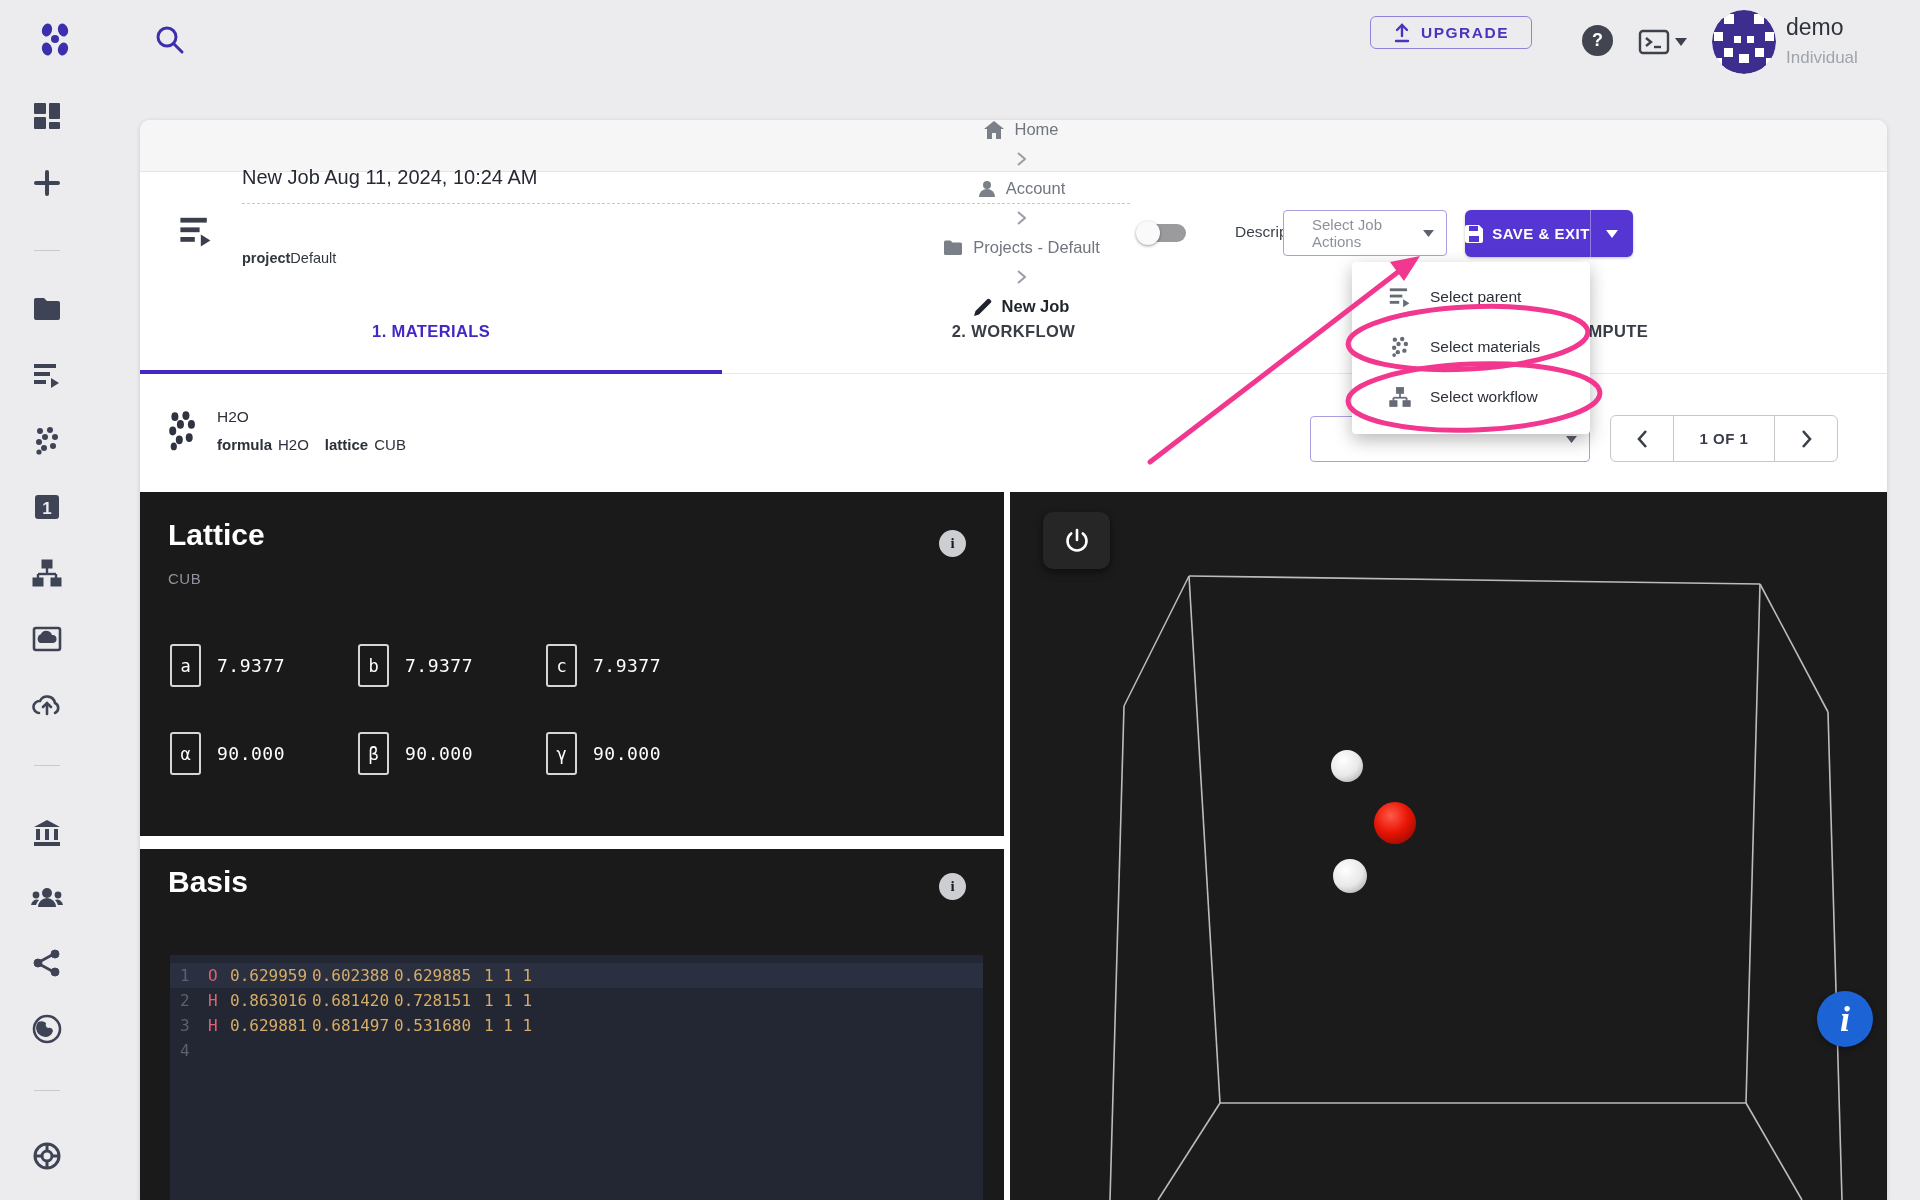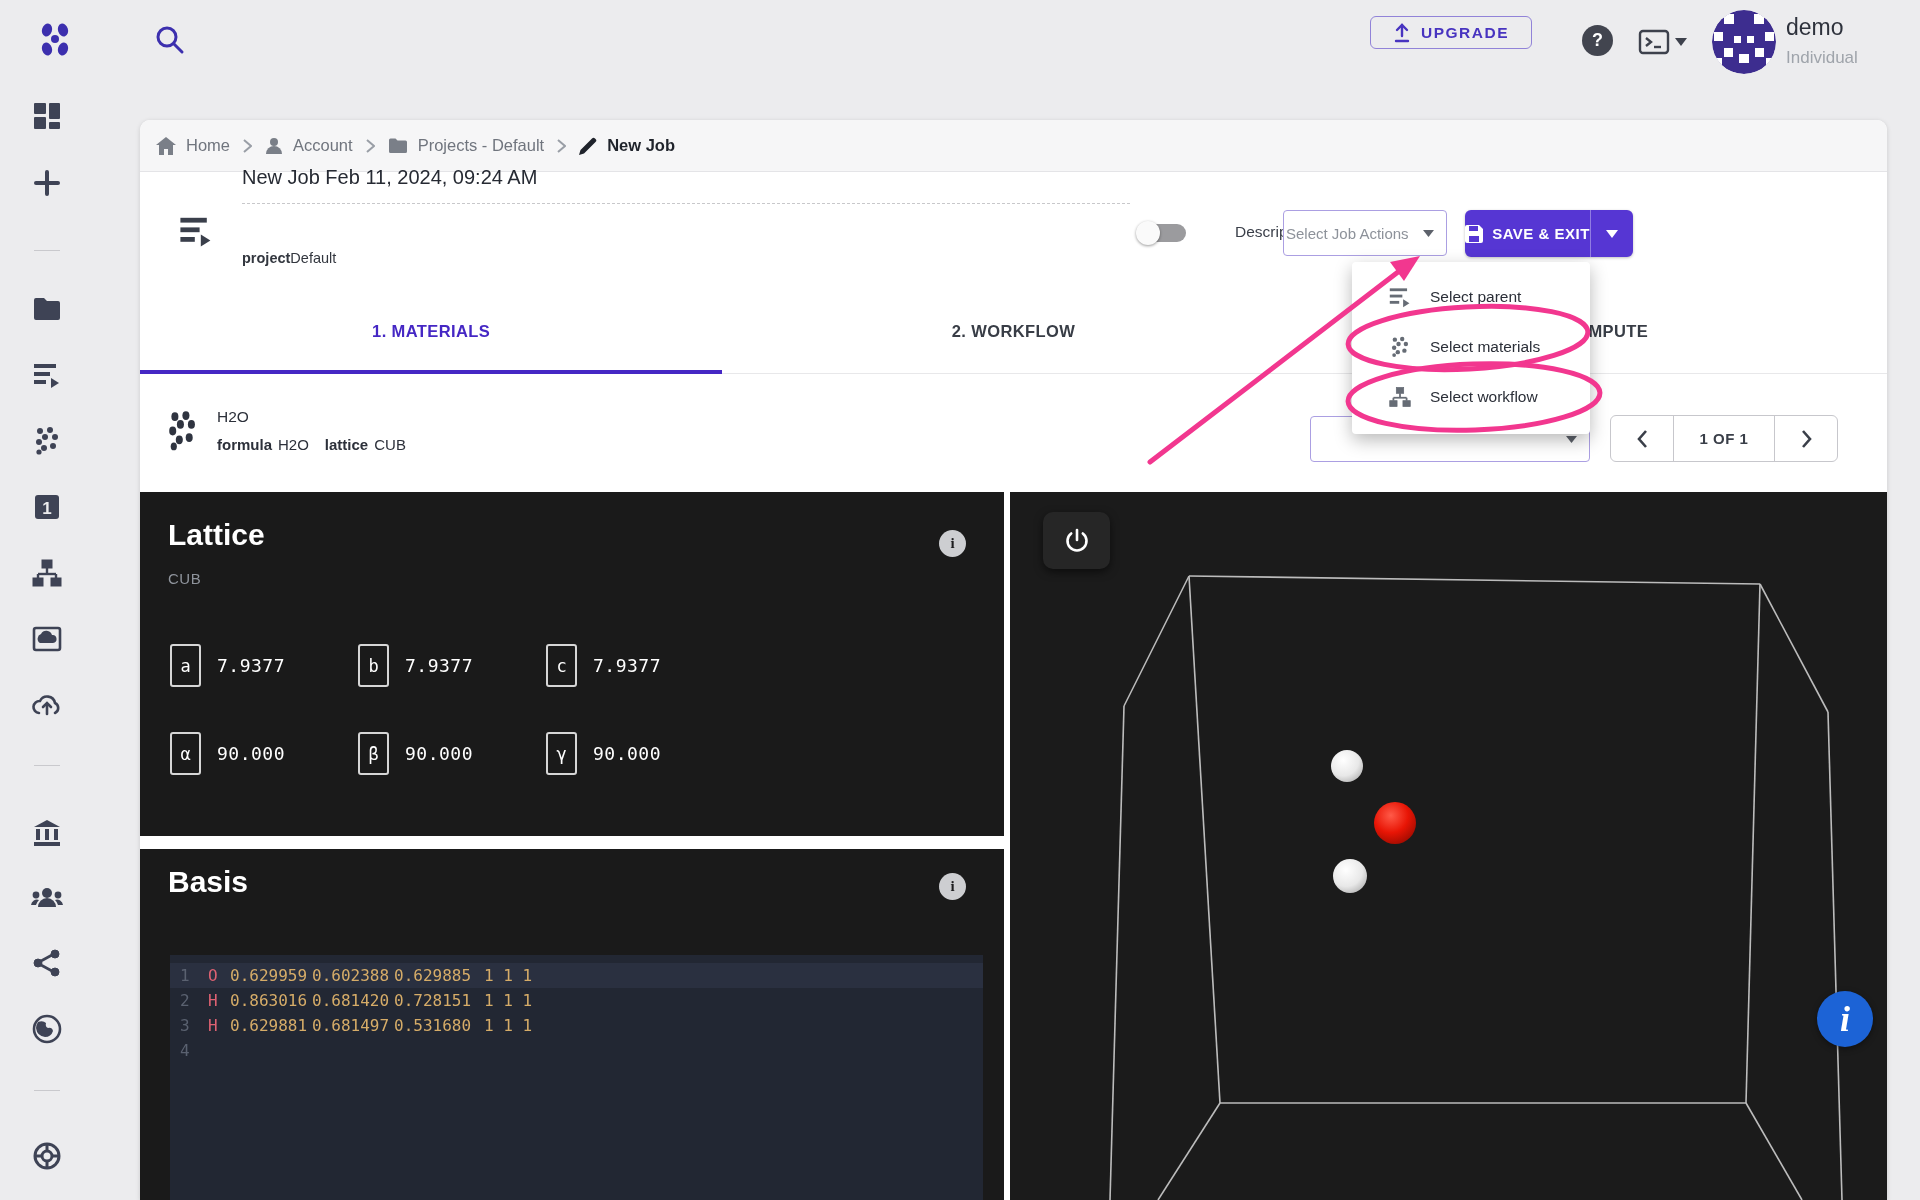--- a/index.html
+++ b/index.html
@@ -21,39 +21,39 @@
 
   
   .side-icon { position:absolute; left:29px; width:36px; height:36px; display:flex; align-items:center; justify-content:center; color:#3e4355; }
   .side-divider { position:absolute; left:34px; width:26px; height:1px; background:#c9c9cd; }
 
   
   .card { position:absolute; left:140px; top:120px; width:1747px; height:1080px; background:#fff;
     border-radius:10px 10px 0 0; box-shadow:0 1px 5px rgba(0,0,0,.14); }
 
   .breadcrumb { position:absolute; left:0; top:0; width:100%; height:52px; background:#f6f6f7;
-    border-bottom:1px solid #e4e4e7; border-radius:10px 10px 0 0; display:flex; align-items:center; padding-left:16px; gap:13px; }
+    border-bottom:1px solid #e4e4e7; border-radius:10px 10px 0 0; display:flex; align-items:center; padding-left:16px; gap:13px;flex-direction:column; }
   .crumb { display:flex; align-items:center; gap:10px; color:#70757e; font-size:16.5px; cursor:pointer; }
   .crumb .cicon { color:#7a7f88; display:flex; }
   .crumb.current { color:#1f232b; font-weight:bold; }
   .crumb.current .cicon { color:#1f232b; }
   .crumb-sep { color:#999ea6; display:flex; }
 
   
   .hdr-jobicon { position:absolute; left:38px; top:94px; color:#3a3f4b; }
   .job-title-wrap { position:absolute; left:102px; top:46px; width:888px; border-bottom:1px dashed #c8c8cb; padding-bottom:14px; }
   .job-title { font-size:20px; color:#262a33; }
   .project-line { position:absolute; left:102px; top:130px; font-size:14.5px; color:#33373f; }
   .project-line b { }
   .toggle { position:absolute; left:1000px; top:104px; width:46px; height:18px; background:#9b9b9e; border-radius:9px; cursor:pointer; }
   .toggle .knob { position:absolute; left:-4px; top:-3px; width:24px; height:24px; border-radius:50%; background:#fafafa;
     box-shadow:0 1px 3px rgba(0,0,0,.4); }
   .desc-label { position:absolute; left:1095px; top:103px; font-size:15.5px; color:#3a3f49; }
   .jobactions-box { position:absolute; left:1143px; top:90px; width:164px; height:46px; border:1px solid #ab9fe2;
-    border-radius:4px; display:flex; align-items:center; padding:0 12px 0 2px; cursor:pointer; background:#fff; }
+    border-radius:4px; display:flex; align-items:center; padding:0 12px 0 28px; cursor:pointer; background:#fff; }
   .jobactions-box .lbl { font-size:15px; color:#8d929a; flex:1; }
   .saveexit-btn { position:absolute; left:1325px; top:90px; width:168px; height:47px; background:#5636d3; border-radius:6px;
     display:flex; color:#fff; cursor:pointer; box-shadow:0 1px 3px rgba(0,0,0,.25); }
   .saveexit-main { flex:1; display:flex; align-items:center; justify-content:center; gap:9px; font-weight:bold; font-size:15px; letter-spacing:.5px;
     border-right:1px solid rgba(255,255,255,.35); }
   .saveexit-caret { width:42px; display:flex; align-items:center; justify-content:center; }
 
   
   .tabs { position:absolute; left:0; top:170px; width:100%; height:84px; border-bottom:1px solid #e8e8ea; display:flex; }
   .tab { width:33.333%; display:flex; align-items:center; justify-content:center; font-size:16.5px; font-weight:bold;
@@ -358,21 +358,21 @@
 
   <div class="hdr-jobicon">
     <svg width="36" height="34" viewBox="0 0 30 28" fill="currentColor">
       <rect x="2" y="3" width="22" height="4"></rect>
         <rect x="2" y="11" width="16" height="4"></rect>
         <rect x="2" y="19" width="12" height="4"></rect>
       <polygon points="19,17 27,22 19,27"></polygon>
     </svg>
   </div>
   <div class="job-title-wrap">
-    <div class="job-title">New Job Feb 11, 2024, 09:24 AM</div>
+    <div class="job-title">New Job Aug 11, 2024, 10:24 AM</div>
   </div>
   <div class="project-line">
     <b>project</b><span>Default</span>
   </div>
   <div class="toggle">
       <div class="knob"></div>
     </div>
   <div class="desc-label">Description</div>
   <div class="jobactions-box">
     <span class="lbl">Select Job Actions</span>

